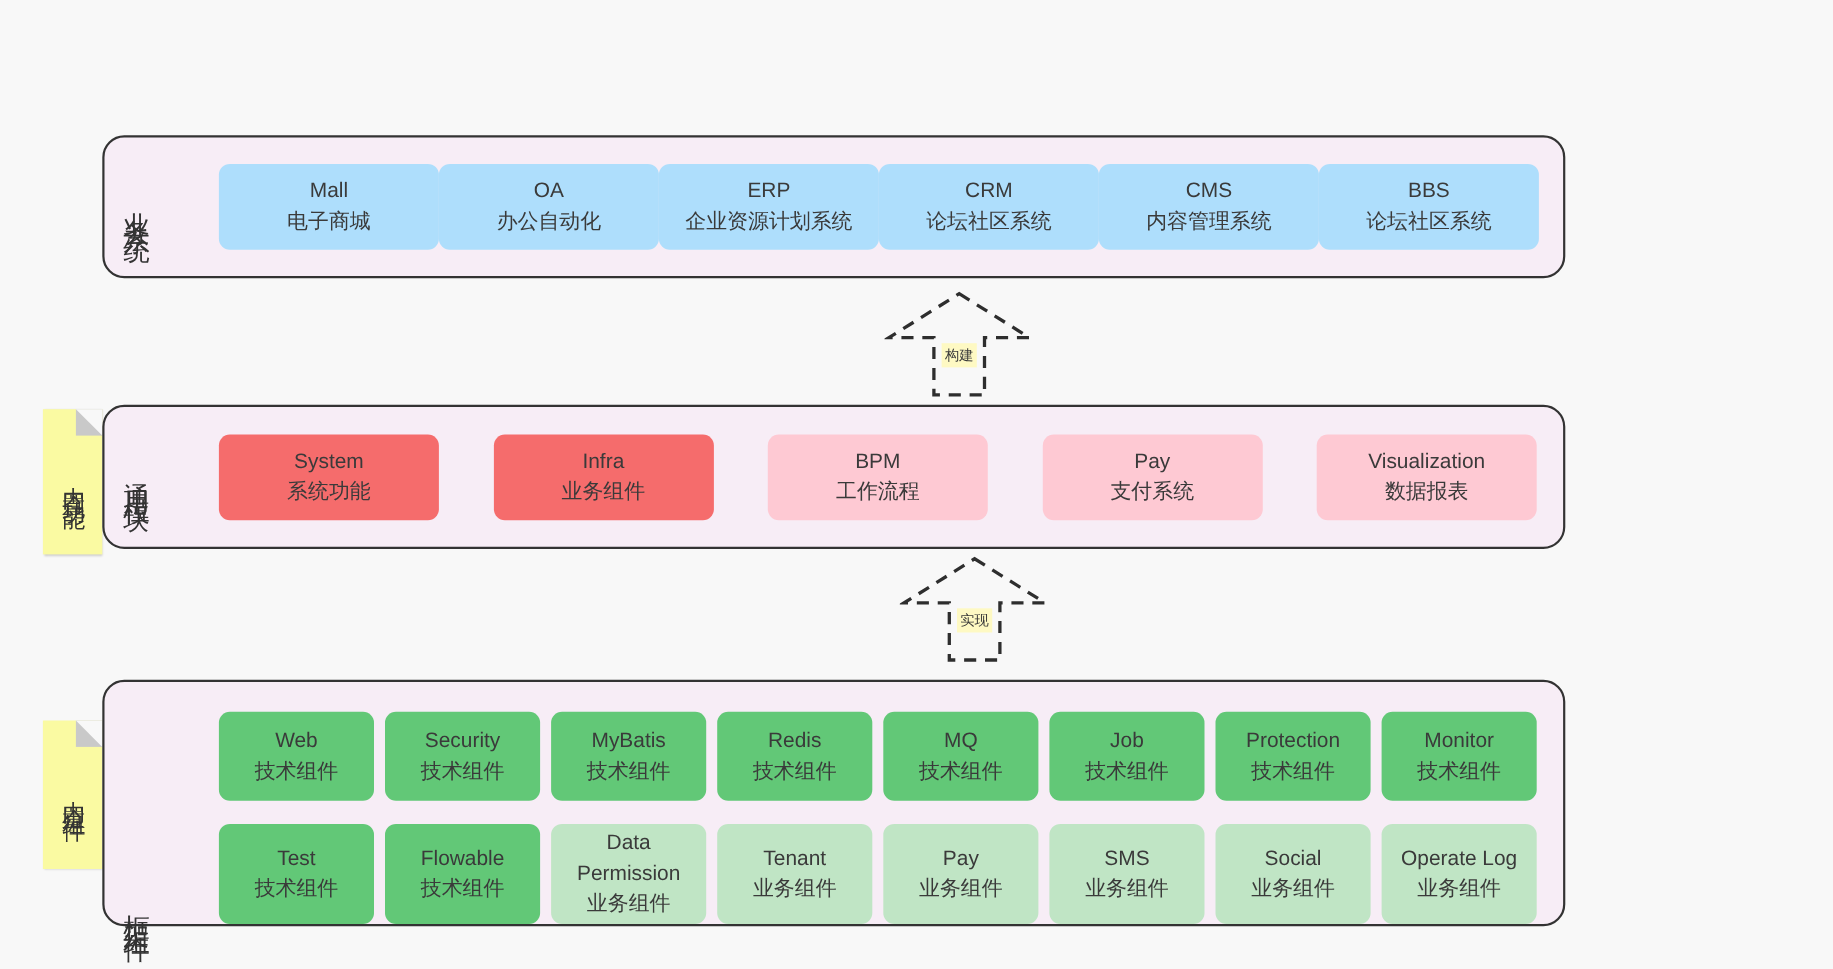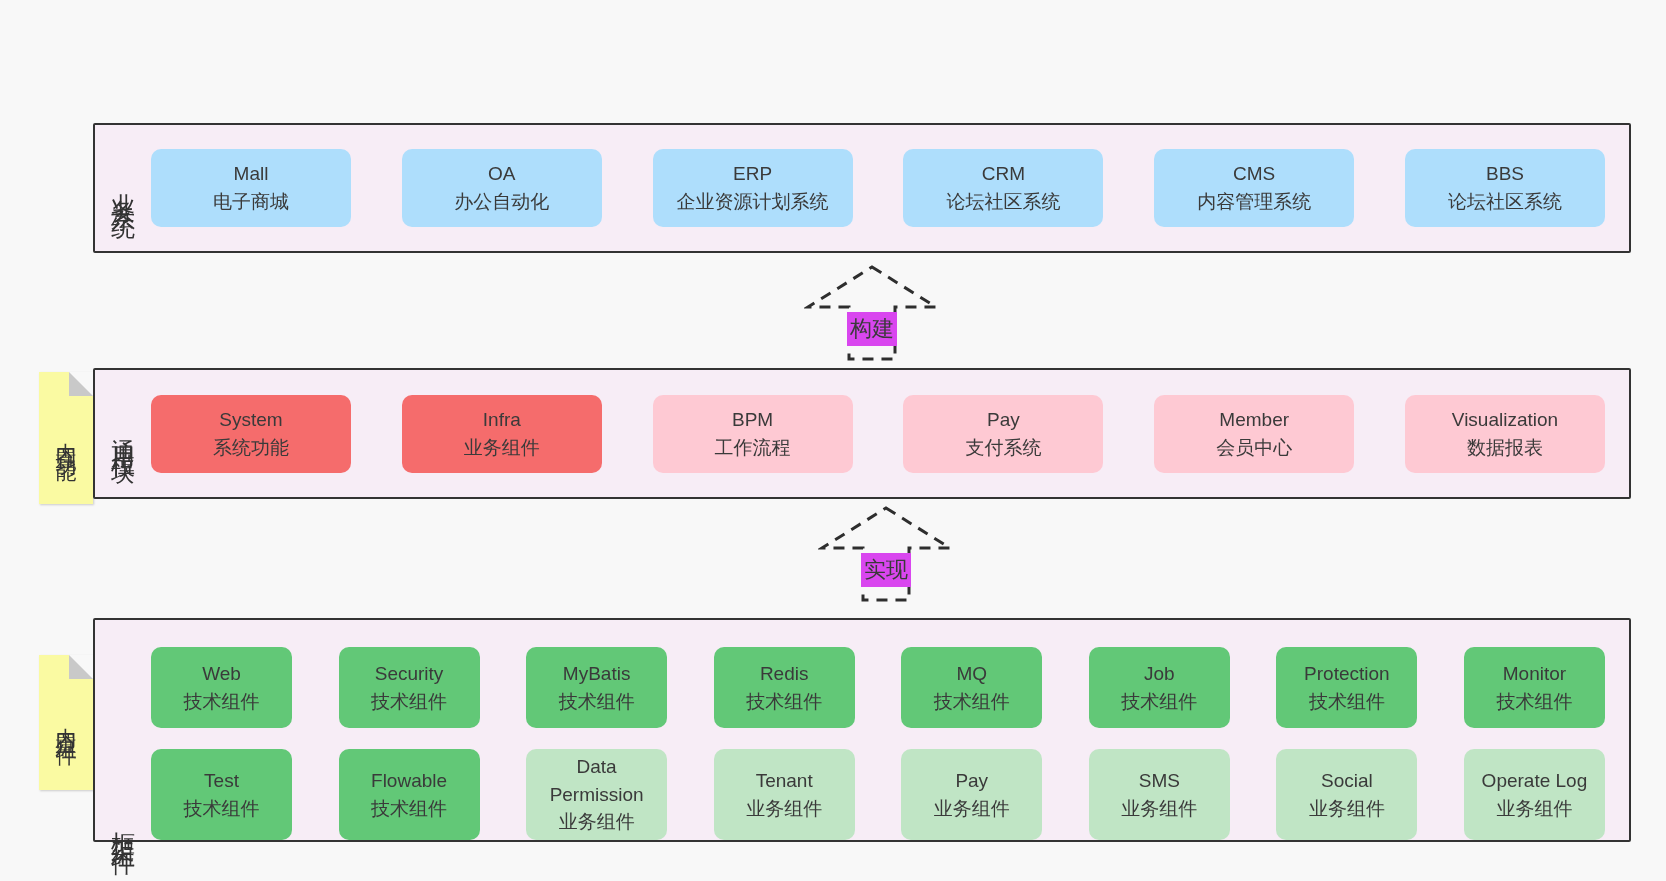--- a/index.html
+++ b/index.html
@@ -8,26 +8,27 @@
     background: var(--page-bg, #f8f8f8);
     font-family: "Liberation Sans", sans-serif;
     color: var(--text, #3a3a3a);
   }
   .canvas { position: relative; width: 1666px; height: 881px; overflow: hidden; }
 
   
   .panel {
     position: absolute;
     left: 93px;
-    width: 1538px;
+    width: 1330px;
     background: var(--panel-bg, #f7edf6);
     border: 2px solid var(--panel-border, #333);
-    border-radius: 2px;
+    border-radius: 20px;
     display: flex;
     z-index: 1;
+    gap: 48px;
   }
   .panel-label {
     width: 56px;
     display: flex;
     align-items: center;
     justify-content: center;
     writing-mode: vertical-rl;
     text-orientation: upright;
     font-size: 24px;
     letter-spacing: 7px;
@@ -92,23 +93,23 @@
 
   
   .arrow { position: absolute; width: 136px; height: 98px; z-index: 1; }
   .arrow svg { position: absolute; inset: 0; }
   .arrow-label-wrap {
     position: absolute; left: 0; right: 0; top: 48px;
     text-align: center;
   }
   .arrow-label {
     display: inline-block;
-    background: #d946ef;
+    background: #fef9c3;
     padding: 2px 3px;
-    font-size: 22px;
+    font-size: 13px;
     color: #3a3a3a;
   }
 </style>
 </head>
 <body>
 
 <div class="canvas">
 
   <div class="sticky" style="top: 372px; height: 132px;">
     <span class="sticky-label">内置功能</span>
@@ -173,24 +174,20 @@
           </div>
           <div class="box pink">
             <div class="box-name">BPM</div>
             <div class="box-desc">工作流程</div>
           </div>
           <div class="box pink">
             <div class="box-name">Pay</div>
             <div class="box-desc">支付系统</div>
           </div>
           <div class="box pink">
-            <div class="box-name">Member</div>
-            <div class="box-desc">会员中心</div>
-          </div>
-          <div class="box pink">
             <div class="box-name">Visualization</div>
             <div class="box-desc">数据报表</div>
           </div>
         </div>
     </div>
   </section>
 
   <div class="arrow" style="left: 818px; top: 505px;">
     <svg viewBox="0 0 136 98" width="136" height="98">
       <polygon points="68,3 132,43 91,43 91,95 45,95 45,43 4,43" fill="none" stroke="#2e2e2e" stroke-width="3" stroke-dasharray="11 8"></polygon>

